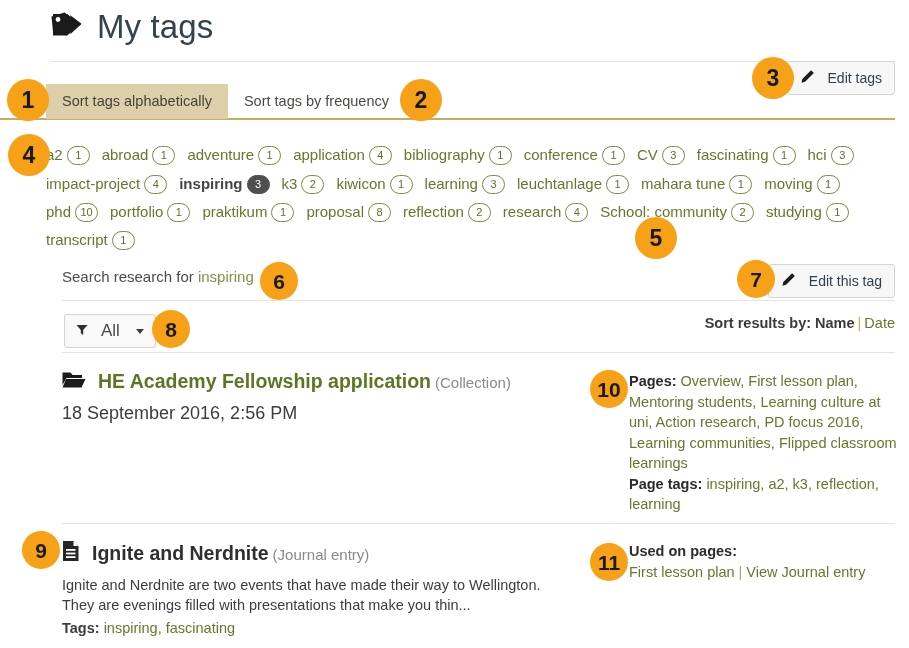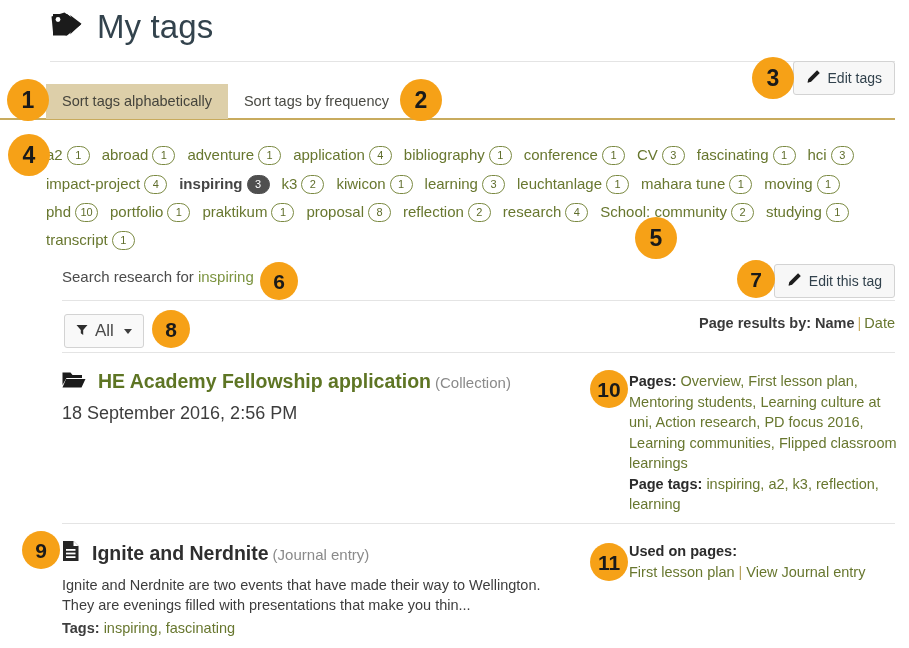--- a/index.html
+++ b/index.html
@@ -91,21 +91,21 @@
 
   
   .btn {
     border: 1px solid #d3d3d3;
     background: #f7f7f7;
     border-radius: 3px;
     font-size: 14px;
     color: #32424d;
     display: inline-flex;
     align-items: center;
-    gap: 7px;
+    gap: 13px;
     padding: 7px 12px;
     cursor: pointer;
     font-family: "Liberation Sans", sans-serif;
     white-space: nowrap;
   }
   .btn-edit-tags {
     position: absolute;
     right: 14px;
     top: 61px;
   }
@@ -329,21 +329,21 @@
   <span>
     <svg width="12" height="12" viewBox="0 0 12 12">
       <path d="M0.5 1 L11.5 1 L7.2 6 L7.2 11 L4.8 9.3 L4.8 6 Z" fill="#2e2e2e"></path>
     </svg>
   </span>
   <span>All</span>
   <span class="caret"></span>
 </div>
 
 <div class="sortby">
-  <b>Page results by:</b>
+  <b>Sort results by:</b>
   <b>Name</b><span class="sep">|</span><span class="lnk">Date</span>
 </div>
 
 <div class="rule-b"></div>
 
 <div class="result-left" style="left:62px; top:370px;">
   <div class="res-title-row">
     <span>
       <svg width="24" height="19" viewBox="0 0 24 19">
         <path d="M0.5 2.5 L8.5 2.5 L10.5 5 L20 5 L20 8 L4.5 8 L0.5 15 Z" fill="#1b1b1b"></path>

